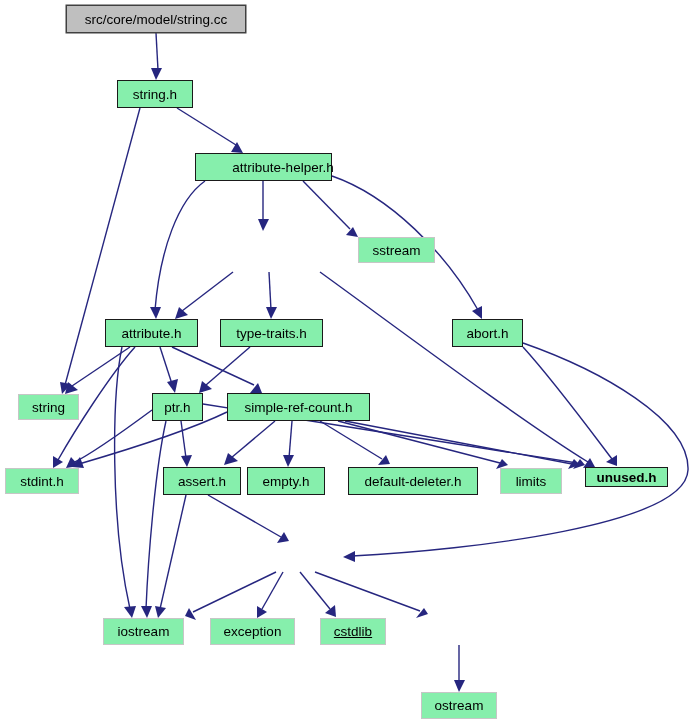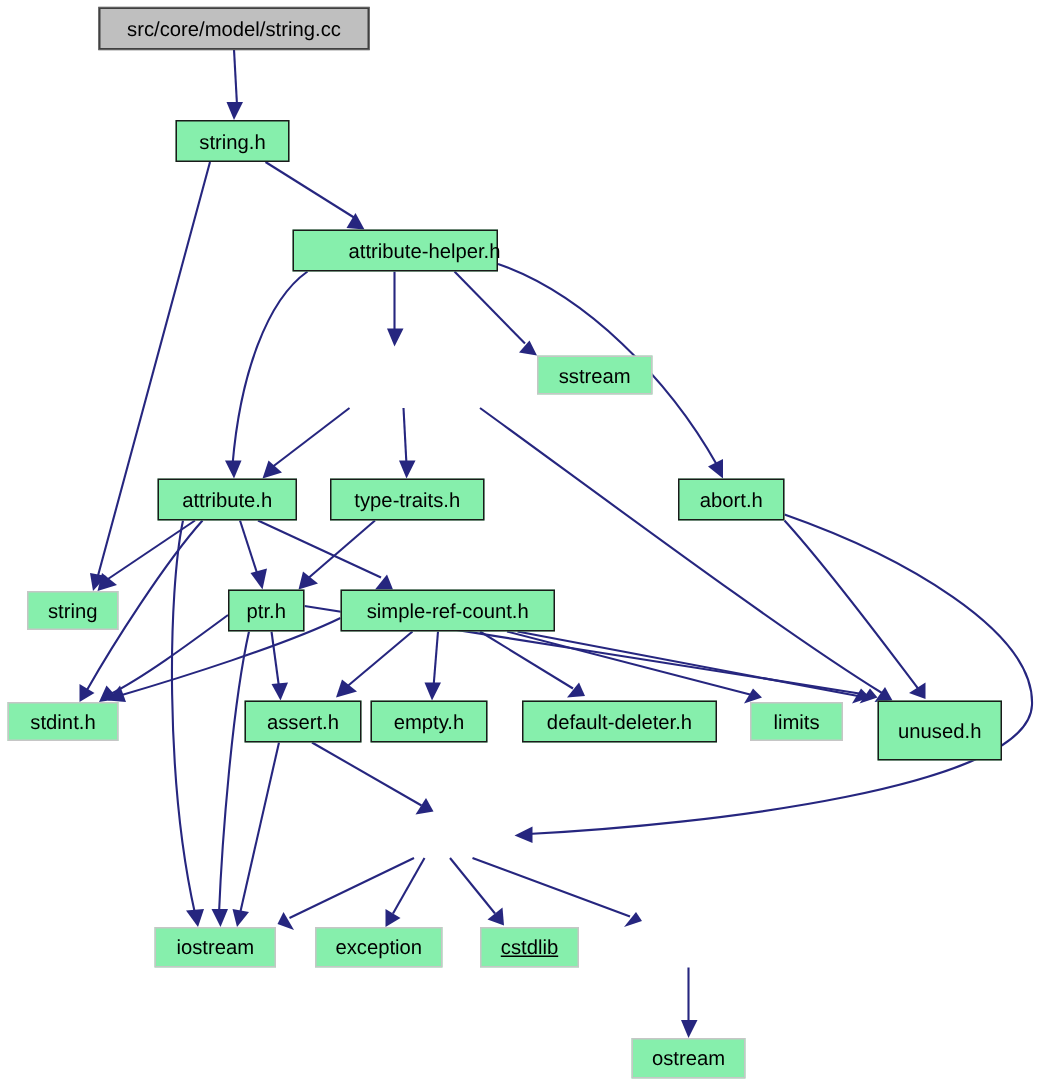--- a/index.html
+++ b/index.html
@@ -213,18 +213,18 @@
     <div class="graph-node node-local" style="left: 105px; top: 319px; width: 93px; height: 28px;"><span>attribute.h</span></div>
     <div class="graph-node node-local" style="left: 220px; top: 319px; width: 103px; height: 28px;"><span>type-traits.h</span></div>
     <div class="graph-node node-system" style="left: 18px; top: 394px; width: 61px; height: 26px;"><span>string</span></div>
     <div class="graph-node node-local" style="left: 152px; top: 393px; width: 51px; height: 28px;"><span>ptr.h</span></div>
     <div class="graph-node node-local" style="left: 227px; top: 393px; width: 143px; height: 28px;"><span>simple-ref-count.h</span></div>
     <div class="graph-node node-system" style="left: 5px; top: 468px; width: 74px; height: 26px;"><span>stdint.h</span></div>
     <div class="graph-node node-local" style="left: 150px; top: 467px; width: 78px; height: 28px; margin-left: 13px;"><span>assert.h</span></div>
     <div class="graph-node node-local" style="left: 247px; top: 467px; width: 78px; height: 28px;"><span>empty.h</span></div>
     <div class="graph-node node-local" style="left: 348px; top: 467px; width: 130px; height: 28px;"><span>default-deleter.h</span></div>
     <div class="graph-node node-system" style="left: 500px; top: 468px; width: 62px; height: 26px;"><span>limits</span></div>
-    <div class="graph-node node-local" style="left: 585px; top: 467px; width: 83px; height: 40px;"><span>unused.h</span></div>
+    <div class="graph-node node-local" style="left: 585px; top: 467px; width: 83px; height: 20px; font-weight: bold;"><span>unused.h</span></div>
     <div class="graph-node node-system" style="left: 103px; top: 618px; width: 81px; height: 27px;"><span>iostream</span></div>
     <div class="graph-node node-system" style="left: 210px; top: 618px; width: 85px; height: 27px;"><span>exception</span></div>
     <div class="graph-node node-system" style="left: 320px; top: 618px; width: 66px; height: 27px; text-decoration: underline;"><span>cstdlib</span></div>
     <div class="graph-node node-system" style="left: 421px; top: 692px; width: 76px; height: 27px;"><span>ostream</span></div>
   </div>
 
 </body></html>

